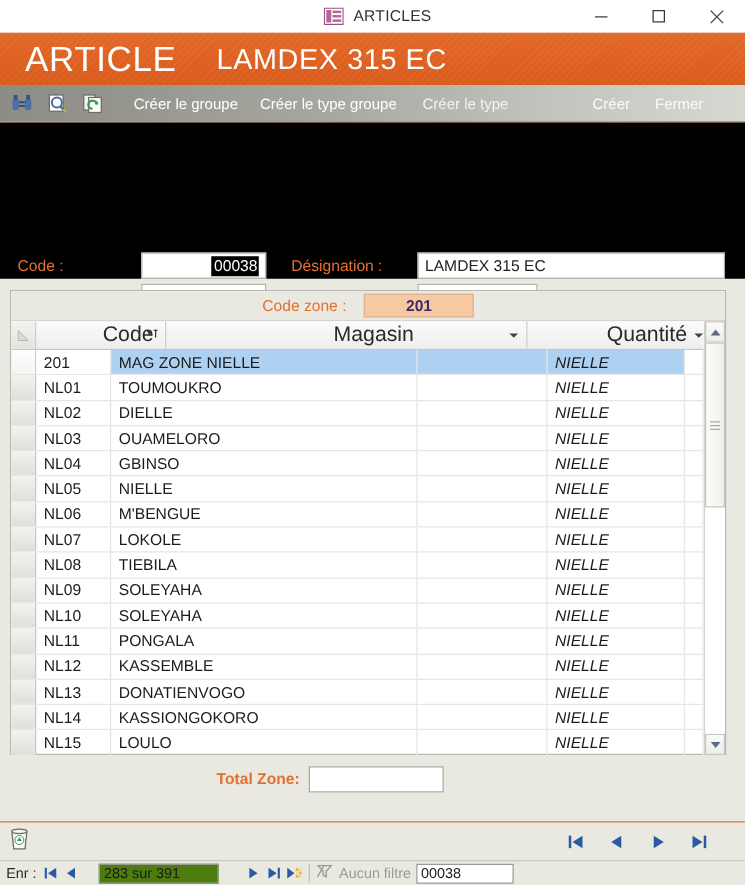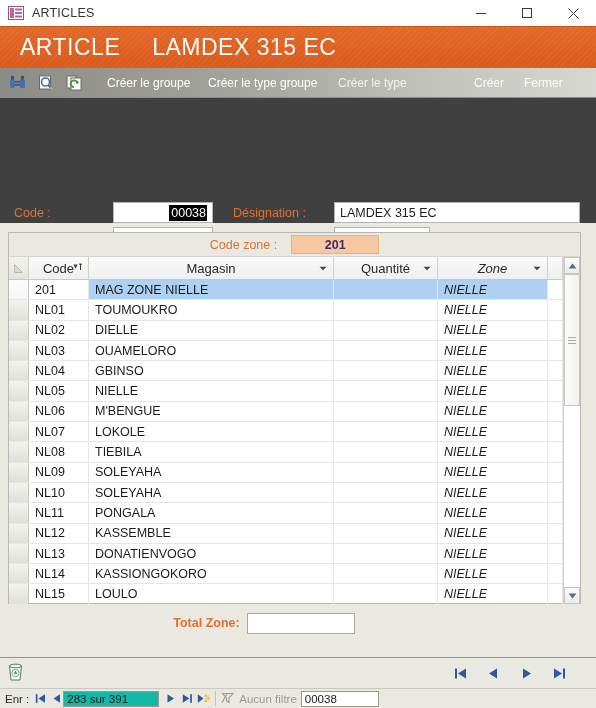--- a/index.html
+++ b/index.html
@@ -15,20 +15,21 @@
     -webkit-font-smoothing: antialiased;
   }
 
   
   .titlebar {
     height: 26px;
     background: #ffffff;
     display: flex;
     align-items: center;
     position: relative;
+    justify-content: center;
   }
   .titlebar-icon {
     width: 16px;
     height: 14px;
     margin-left: 8px;
     margin-right: 8px;
     position: relative;
     flex: none;
   }
   .titlebar-title {
@@ -63,21 +64,21 @@
         rgba(0,0,0,0) 1px,
         rgba(0,0,0,0) 4px),
       linear-gradient(to bottom, #e2692a 0%, #df6222 45%, #d95c1d 100%);
     display: flex;
     align-items: center;
     border-top: 1px solid #c9551a;
     box-sizing: border-box;
   }
   .hdr-article {
     color: #ffffff;
-    font-size: 23px;
+    font-size: 28px;
     margin-left: 20px;
     letter-spacing: 0.5px;
   }
   .hdr-name {
     color: #ffffff;
     font-size: 23px;
     margin-left: 32px;
     letter-spacing: 0.5px;
   }
 
@@ -110,21 +111,21 @@
   .tb-creer-groupe     { left: 107px; }
   .tb-creer-sous       { left: 208px; }
   .tb-creer-type       { left: 338px; color:#f2f2f2; }
   .tb-creer            { left: 474px; color:#fbfbfb; }
   .tb-fermer           { left: 524px; color:#fbfbfb; }
 
   
   .form-area {
     position: relative;
     height: 125px;
-    background: #404040;
+    background: #000000;
     padding-left: 10px;
   }
   .lbl {
     position: absolute;
     font-size: 12.5px;
     color: #e2702f;
     white-space: nowrap;
   }
   .fld {
     position: absolute;
@@ -214,22 +215,23 @@
     display: flex;
     box-sizing: border-box;
   }
   .ds-main { flex: 1; overflow: hidden; position: relative; }
   .ds-head {
     display: flex;
     height: 23px;
     background: linear-gradient(to bottom, #fbfbfb, #eeeeee);
     border-bottom: 1px solid #c8c8c0;
     box-sizing: border-box;
-    font-size: 13px;
+    font-size: 17px;
     color: #2a2a2a;
+    gap: 44px;
   }
   .ds-head .cell {
     display: flex;
     align-items: center;
     justify-content: center;
     border-right: 1px solid #cfcfc8;
     box-sizing: border-box;
     position: relative;
   }
   .ds-head .cell .hd-arrow {
@@ -383,24 +385,24 @@
   .rec-lbl { margin-left: 5px; }
   .rec-nav {
     color: #2c5aa0;
     margin-left: 6px;
     display: flex;
     align-items: center;
   }
   .rec-input {
     width: 96px;
     height: 16px;
-    background: #14b8a6;
+    background: #4d7c0f;
     border: 1px solid #9a9a92;
     box-sizing: border-box;
-    margin: 0 0;
+    margin: 0 16px;
     font-size: 11.5px;
     display: flex;
     align-items: center;
     padding-left: 3px;
     color: #1b1b1b;
   }
   .rec-sep {
     width: 1px;
     height: 15px;
     background: #c2c2bb;

